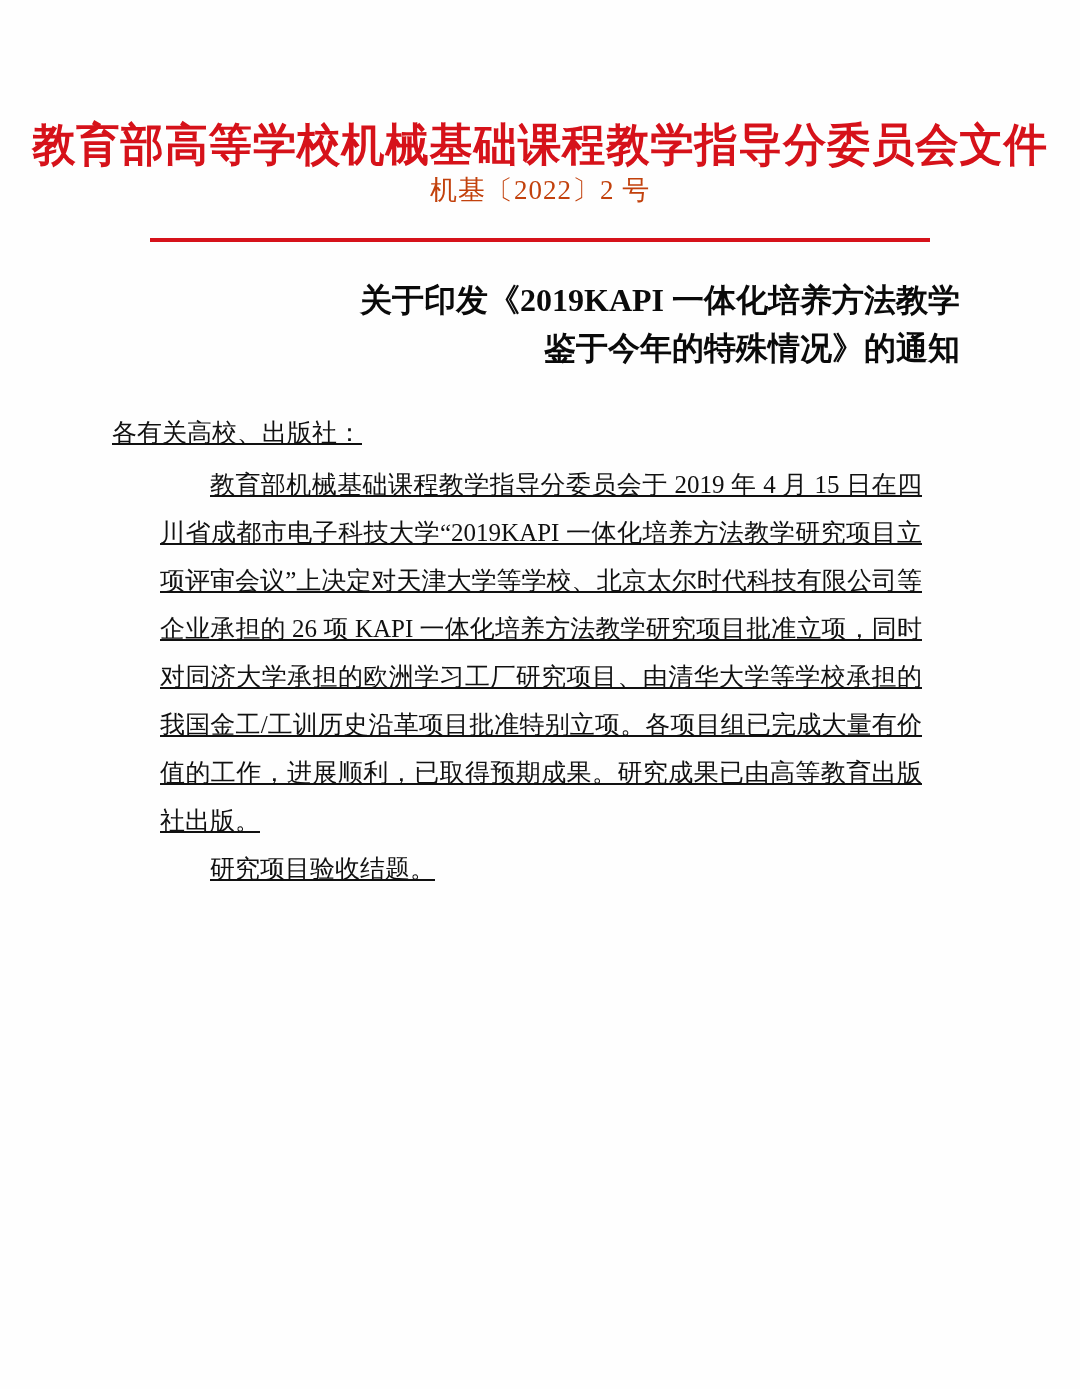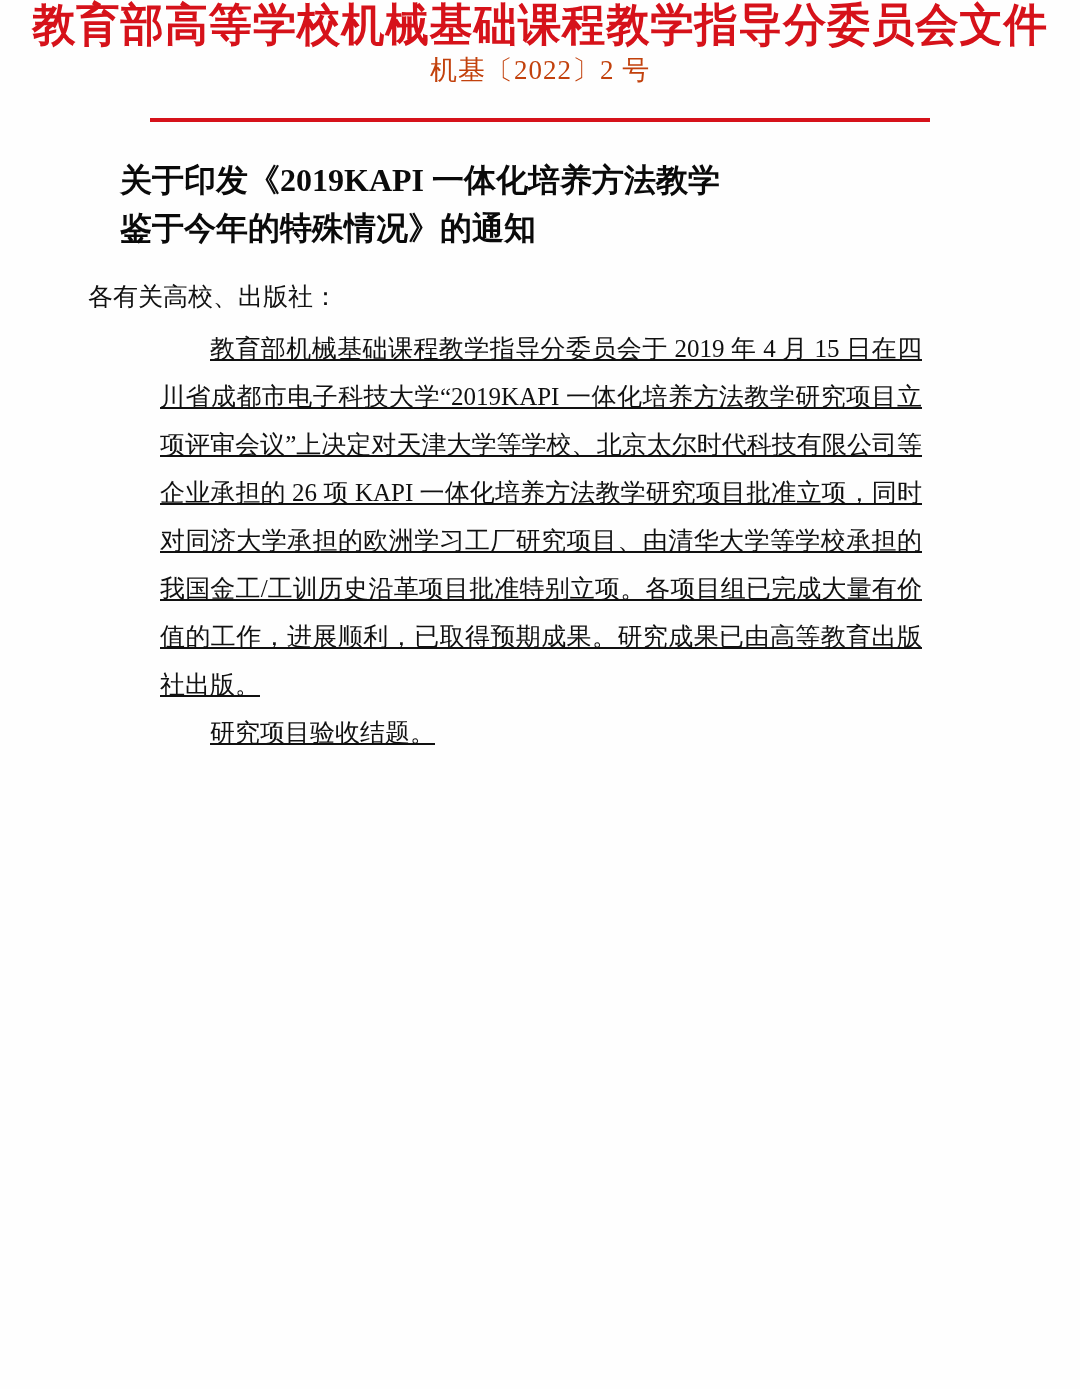--- a/index.html
+++ b/index.html
@@ -16,20 +16,21 @@
   .page {
     position: relative;
     width: 1080px;
     height: 1389px;
     background: #fefefe;
     box-sizing: border-box;
     padding: 0;
   }
   .doc-header {
     text-align: center;
+    padding-top: 120px;
   }
   .doc-title-red {
     color: #d6121a;
     font-family: "Liberation Serif", serif;
     font-weight: bold;
     font-size: 45px;
     letter-spacing: 1px;
     line-height: 1.15;
     white-space: nowrap;
     transform: scaleX(0.96);
@@ -41,34 +42,35 @@
     font-family: "Liberation Serif", serif;
   }
   .red-rule {
     margin: 30px auto 0 auto;
     width: 780px;
     height: 4px;
     background: #d6121a;
   }
   .doc-subject {
     margin-top: 34px;
-    text-align: left;
+    text-align: right;
     font-size: 32px;
     font-weight: bold;
     line-height: 1.5;
     color: #0a0a0a;
     padding: 0 120px;
     font-family: "Liberation Serif", serif;
   }
   .salutation {
-    margin-top: 26px;
-    padding-left: 88px;
+    margin-top: 42px;
+    padding-left: 112px;
     font-size: 25px;
     color: #111;
     line-height: 1.5;
+    text-decoration: underline;
   }
   .body-text {
     margin-top: 10px;
     padding: 0 158px 0 160px;
     font-size: 25px;
     line-height: 1.92;
     color: #111;
     text-align: justify;
     text-justify: inter-character;
     text-decoration: underline;

